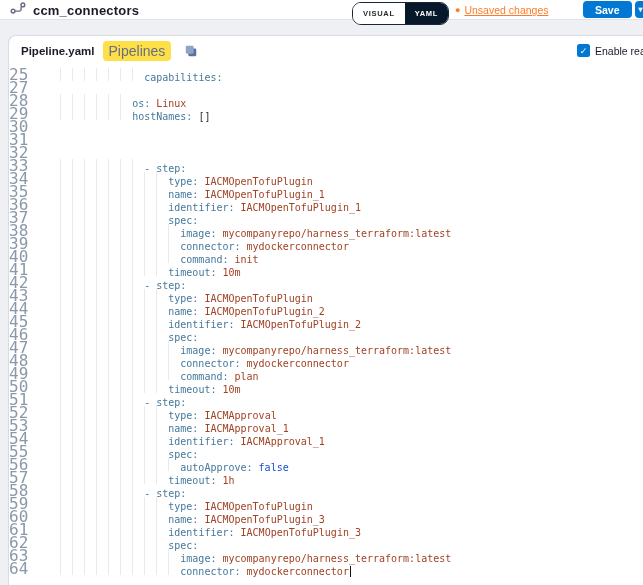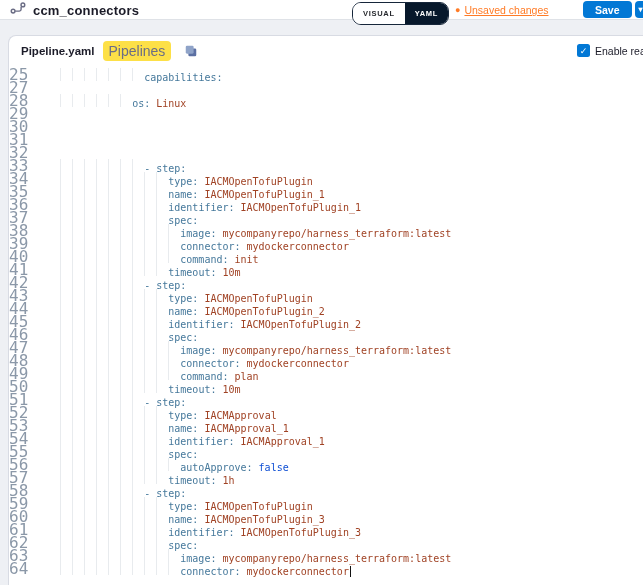--- a/index.html
+++ b/index.html
@@ -97,21 +97,21 @@
       <span class="cb">✓</span>
       <span>Enable read/</span>
     </label>
   </div>
 
   <div class="editor">
     <div>
         <div class="line"><span class="ln">25</span><span class="code"><span class="guide"></span><span class="guide"></span><span class="guide"></span><span class="guide"></span><span class="guide"></span><span class="guide"></span><span class="guide"></span><span class="tk-key">capabilities:</span></span></div>
         <div class="line"><span class="ln">27</span></div>
         <div class="line"><span class="ln">28</span><span class="code"><span class="guide"></span><span class="guide"></span><span class="guide"></span><span class="guide"></span><span class="guide"></span><span class="guide"></span><span class="tk-key">os:</span> <span class="tk-string">Linux</span></span></div>
-        <div class="line"><span class="ln">29</span></div>
+        <div class="line"><span class="ln">29</span><span class="code"><span class="guide"></span><span class="guide"></span><span class="guide"></span><span class="guide"></span><span class="guide"></span><span class="guide"></span><span class="tk-key">hostNames:</span> <span class="tk-punct">[]</span></span></div>
         <div class="line"><span class="ln">30</span></div>
         <div class="line"><span class="ln">31</span></div>
         <div class="line"><span class="ln">32</span></div>
         <div class="line"><span class="ln">33</span><span class="code"><span class="guide"></span><span class="guide"></span><span class="guide"></span><span class="guide"></span><span class="guide"></span><span class="guide"></span><span class="guide"></span><span class="tk-key">- </span><span class="tk-key">step:</span></span></div>
         <div class="line"><span class="ln">34</span><span class="code"><span class="guide"></span><span class="guide"></span><span class="guide"></span><span class="guide"></span><span class="guide"></span><span class="guide"></span><span class="guide"></span><span class="guide"></span><span class="guide"></span><span class="tk-key">type:</span> <span class="tk-string">IACMOpenTofuPlugin</span></span></div>
         <div class="line"><span class="ln">35</span><span class="code"><span class="guide"></span><span class="guide"></span><span class="guide"></span><span class="guide"></span><span class="guide"></span><span class="guide"></span><span class="guide"></span><span class="guide"></span><span class="guide"></span><span class="tk-key">name:</span> <span class="tk-string">IACMOpenTofuPlugin_1</span></span></div>
         <div class="line"><span class="ln">36</span><span class="code"><span class="guide"></span><span class="guide"></span><span class="guide"></span><span class="guide"></span><span class="guide"></span><span class="guide"></span><span class="guide"></span><span class="guide"></span><span class="guide"></span><span class="tk-key">identifier:</span> <span class="tk-string">IACMOpenTofuPlugin_1</span></span></div>
         <div class="line"><span class="ln">37</span><span class="code"><span class="guide"></span><span class="guide"></span><span class="guide"></span><span class="guide"></span><span class="guide"></span><span class="guide"></span><span class="guide"></span><span class="guide"></span><span class="guide"></span><span class="tk-key">spec:</span></span></div>
         <div class="line"><span class="ln">38</span><span class="code"><span class="guide"></span><span class="guide"></span><span class="guide"></span><span class="guide"></span><span class="guide"></span><span class="guide"></span><span class="guide"></span><span class="guide"></span><span class="guide"></span><span class="guide"></span><span class="tk-key">image:</span> <span class="tk-string">mycompanyrepo/harness_terraform:latest</span></span></div>
         <div class="line"><span class="ln">39</span><span class="code"><span class="guide"></span><span class="guide"></span><span class="guide"></span><span class="guide"></span><span class="guide"></span><span class="guide"></span><span class="guide"></span><span class="guide"></span><span class="guide"></span><span class="guide"></span><span class="tk-key">connector:</span> <span class="tk-string">mydockerconnector</span></span></div>

